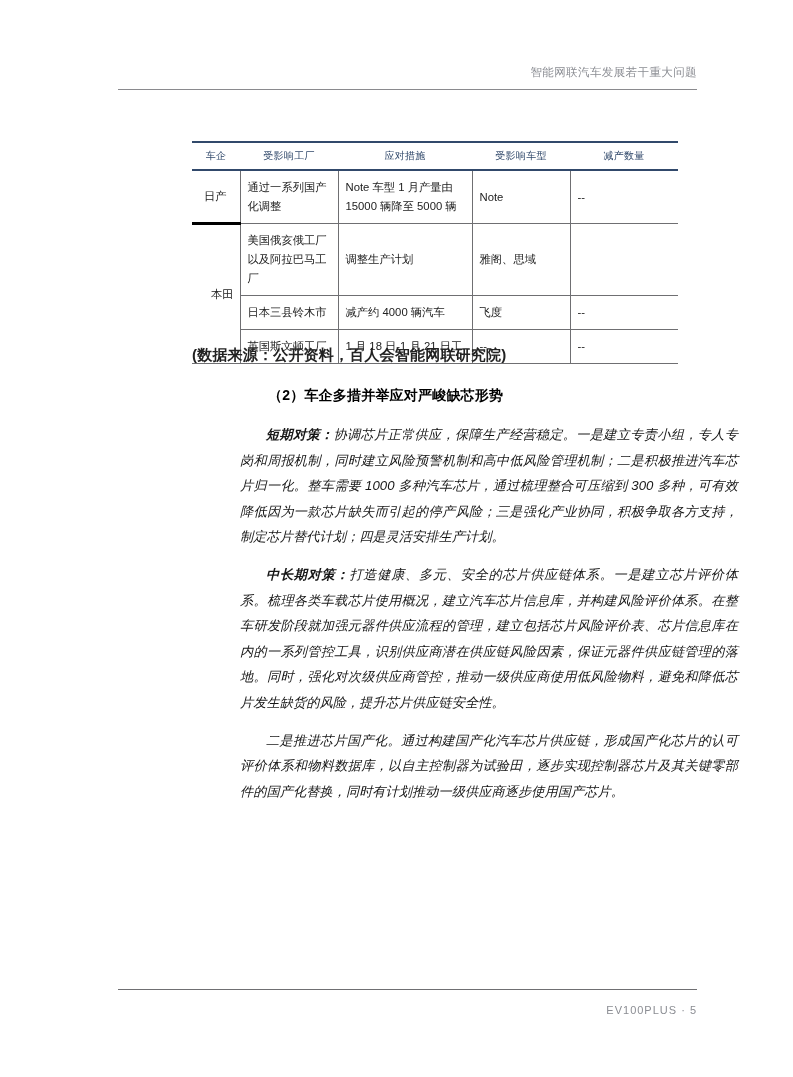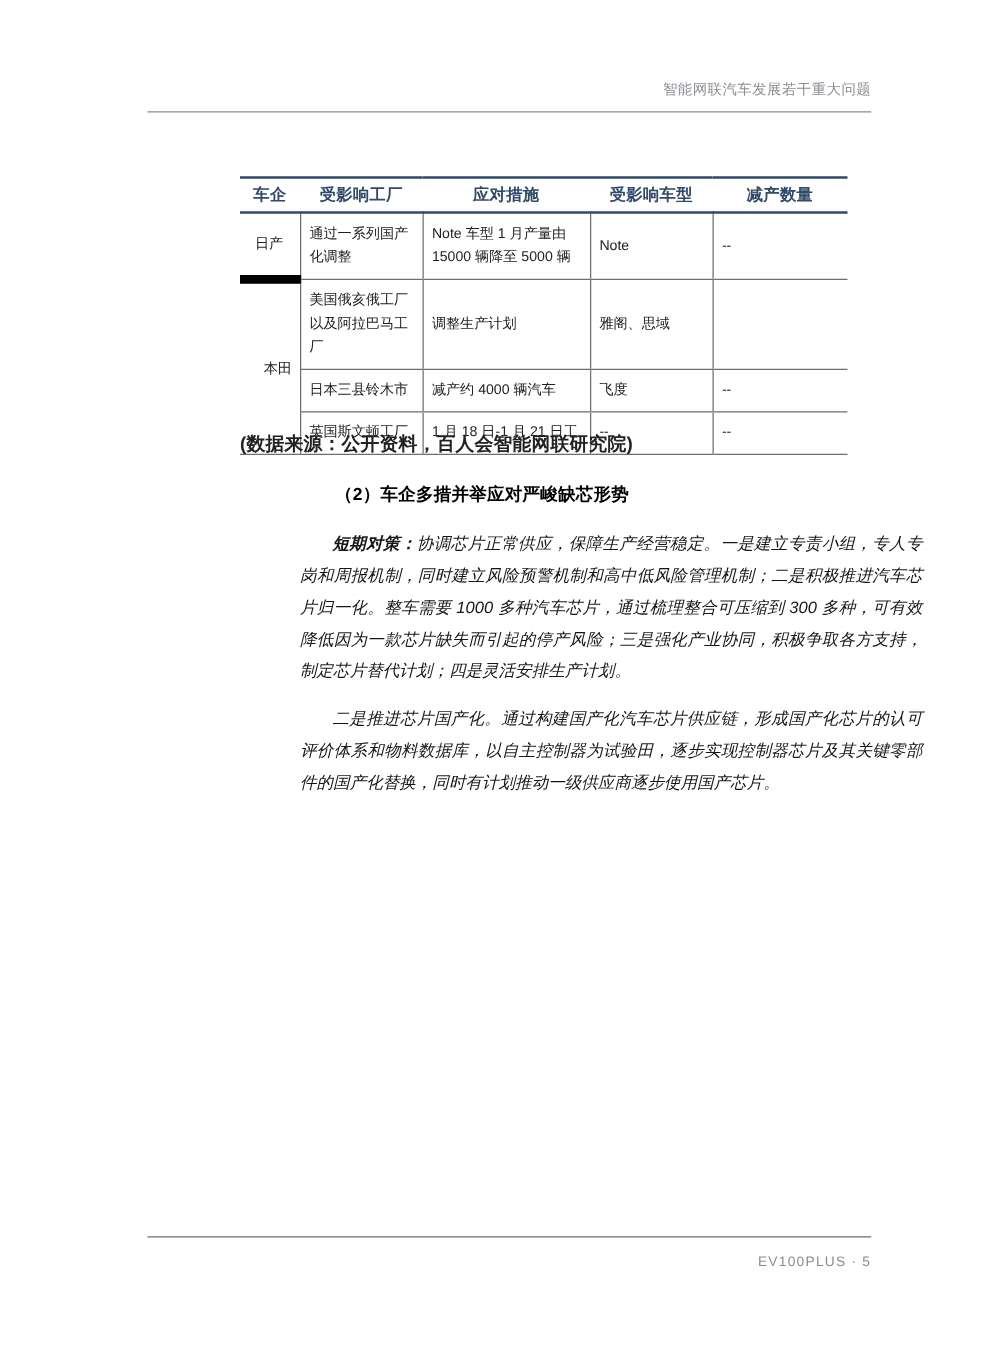--- a/index.html
+++ b/index.html
@@ -64,43 +64,43 @@
     padding: 0;
     vertical-align: middle;
   }
   
   .chip-table thead tr {
     border-top: 2.5px solid #31496b;
     border-bottom: 2px solid #31496b;
   }
   .chip-table thead th {
     color: #31496b;
-    font-size: 13px;
-    font-weight: 700;
+    font-size: 10px;
+    font-weight: 400;
     height: 26px;
     line-height: 26px;
     letter-spacing: 0.3px;
   }
   .chip-table tbody td {
     font-size: 11.3px;
     color: #222;
     line-height: 19px;
     padding: 7px 6px 7px 7px;
     border-bottom: 1px solid #6f6f72;
   }
   .chip-table tbody tr.first-body td {
     border-top: 0;
   }
   .chip-table tbody td.v-div {
     border-left: 1px solid #6f6f72;
   }
   .chip-table tbody td.brand {
     text-align: left;
     padding-left: 12px;
-    border-bottom: 7px solid #000000;
+    border-bottom: 3px solid #000000;
   }
   .chip-table tbody td.brand-span {
     border-bottom: 1px solid #6f6f72;
   }
   .col-a { width: 48px; }
   .col-b { width: 98px; }
   .col-c { width: 134px; }
   .col-d { width: 98px; }
   .col-e { width: 108px; }
 
@@ -228,20 +228,21 @@
   </div>
 
   <div class="src-note">(数据来源：公开资料，百人会智能网联研究院)</div>
 
   <div class="content">
     <div class="section-head">（2）车企多措并举应对严峻缺芯形势</div>
 
     <p class="para"><span class="lead">短期对策：</span><span>协调芯片正常供应，保障生产经营稳定。一是建立专责小组，专人专岗和周报机制，同时建立风险预警机制和高中低风险管理机制；二是积极推进汽车芯片归一化。整车需要 1000 多种汽车芯片，通过梳理整合可压缩到 300 多种，可有效降低因为一款芯片缺失而引起的停产风险；三是强化产业协同，积极争取各方支持，制定芯片替代计划；四是灵活安排生产计划。</span></p>
 
 
+    <p class="para"><span class="lead">中长期对策：</span><span>打造健康、多元、安全的芯片供应链体系。一是建立芯片评价体系。梳理各类车载芯片使用概况，建立汽车芯片信息库，并构建风险评价体系。在整车研发阶段就加强元器件供应流程的管理，建立包括芯片风险评价表、芯片信息库在内的一系列管控工具，识别供应商潜在供应链风险因素，保证元器件供应链管理的落地。同时，强化对次级供应商管控，推动一级供应商使用低风险物料，避免和降低芯片发生缺货的风险，提升芯片供应链安全性。</span></p>
 
     <p class="para"><span class="lead"></span><span>二是推进芯片国产化。通过构建国产化汽车芯片供应链，形成国产化芯片的认可评价体系和物料数据库，以自主控制器为试验田，逐步实现控制器芯片及其关键零部件的国产化替换，同时有计划推动一级供应商逐步使用国产芯片。</span></p>
   </div>
 
   <div class="footer-rule"></div>
   <div class="footer">
     <span class="f-text">EV100PLUS · 5</span>
   </div>
 
 </div>

